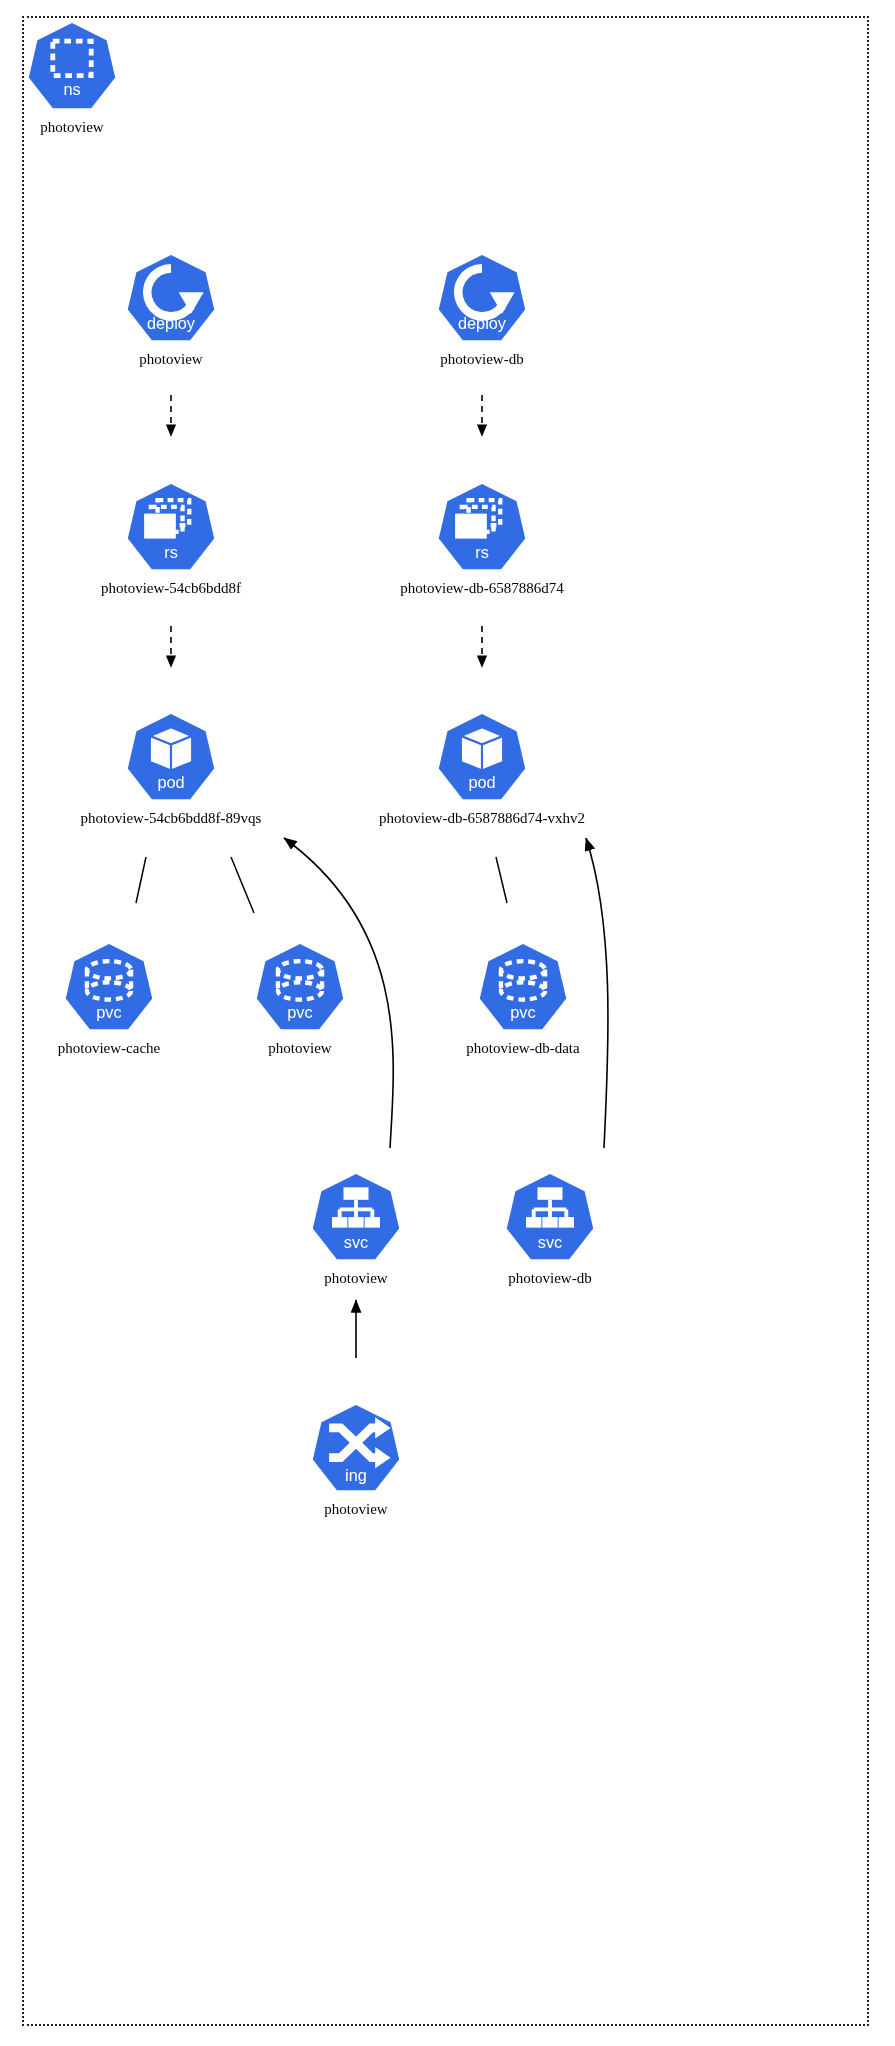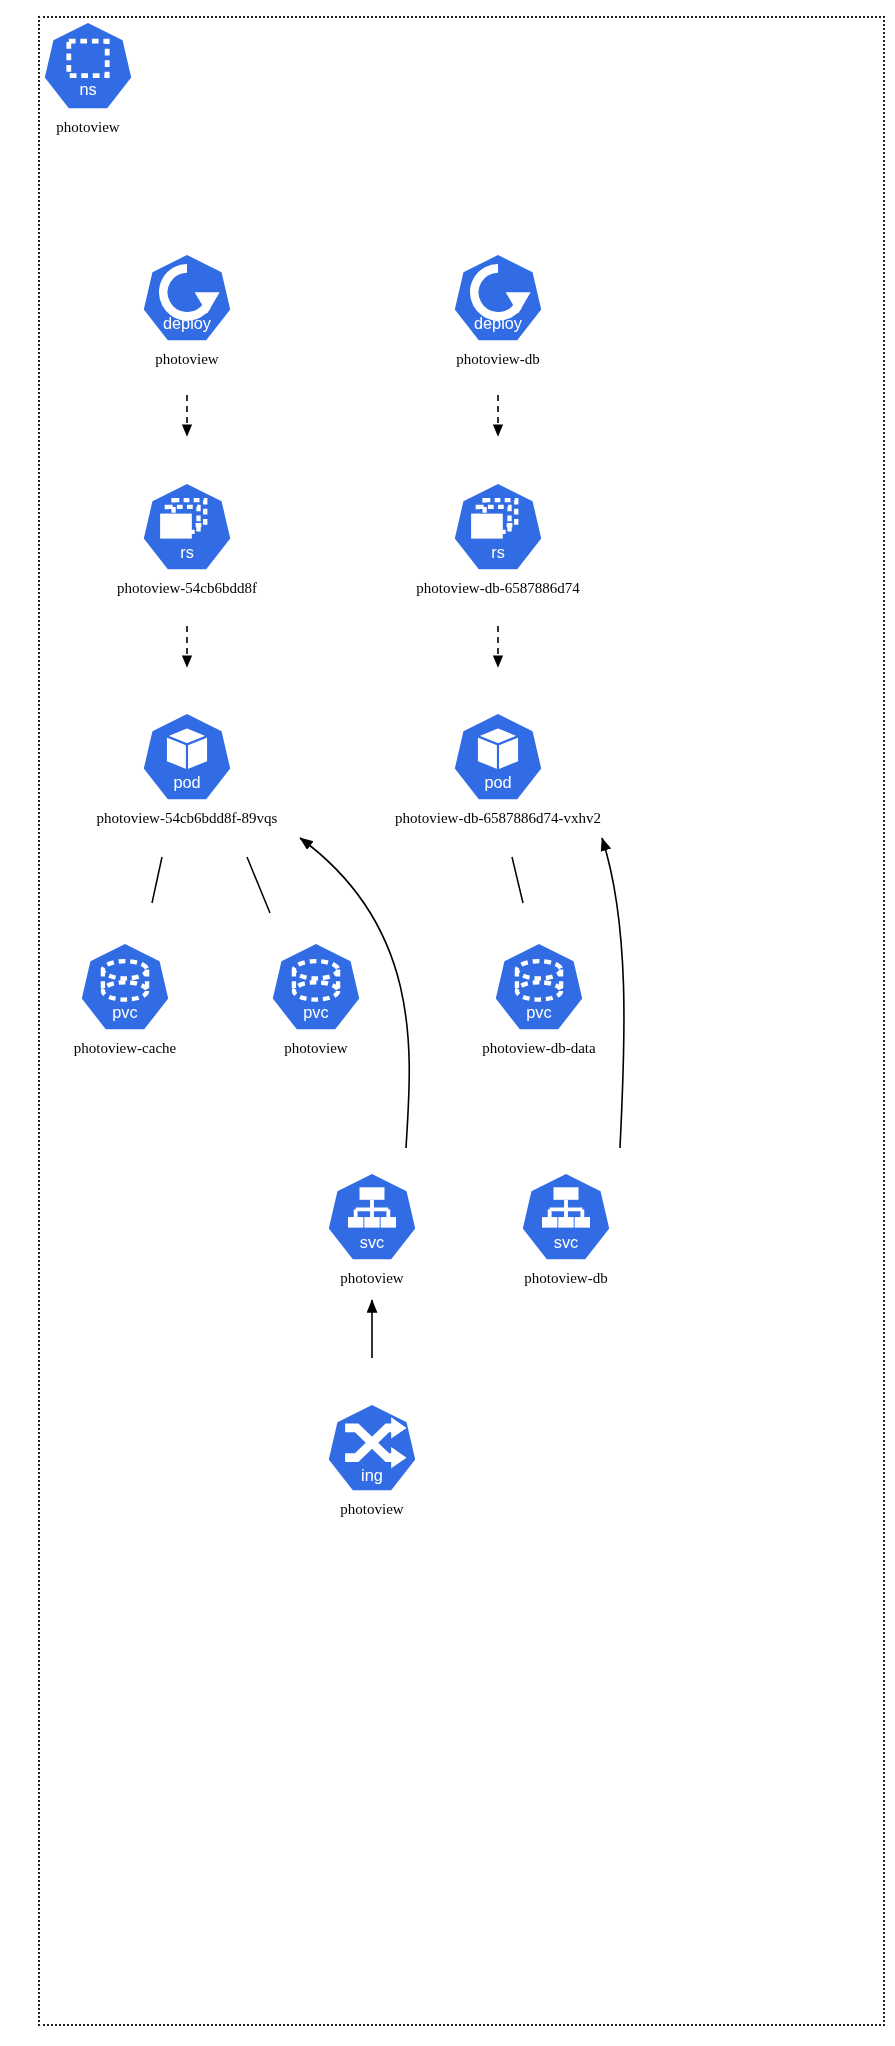--- a/index.html
+++ b/index.html
@@ -2,21 +2,21 @@
 <html><head>
 <meta charset="utf-8">
 <title>Kubernetes Resource Graph</title>
 <style>
   html,body{margin:0;padding:0;background:#ffffff;}
   body{
     font-family:"Liberation Serif", serif;
     width:895px; height:2046px; position:relative; overflow:hidden;
   }
   #canvas{
-    position:absolute; left:16px; top:0; width:839px; height:2046px;
+    position:absolute; left:0; top:0; width:839px; height:2046px;
   }
   .ns-border{
     position:absolute;
     left:22px; top:16px; width:847px; height:2010px;
     border:2px dotted #222;
     box-sizing:border-box;
     pointer-events:none;
   }
   .node{
     position:absolute;

